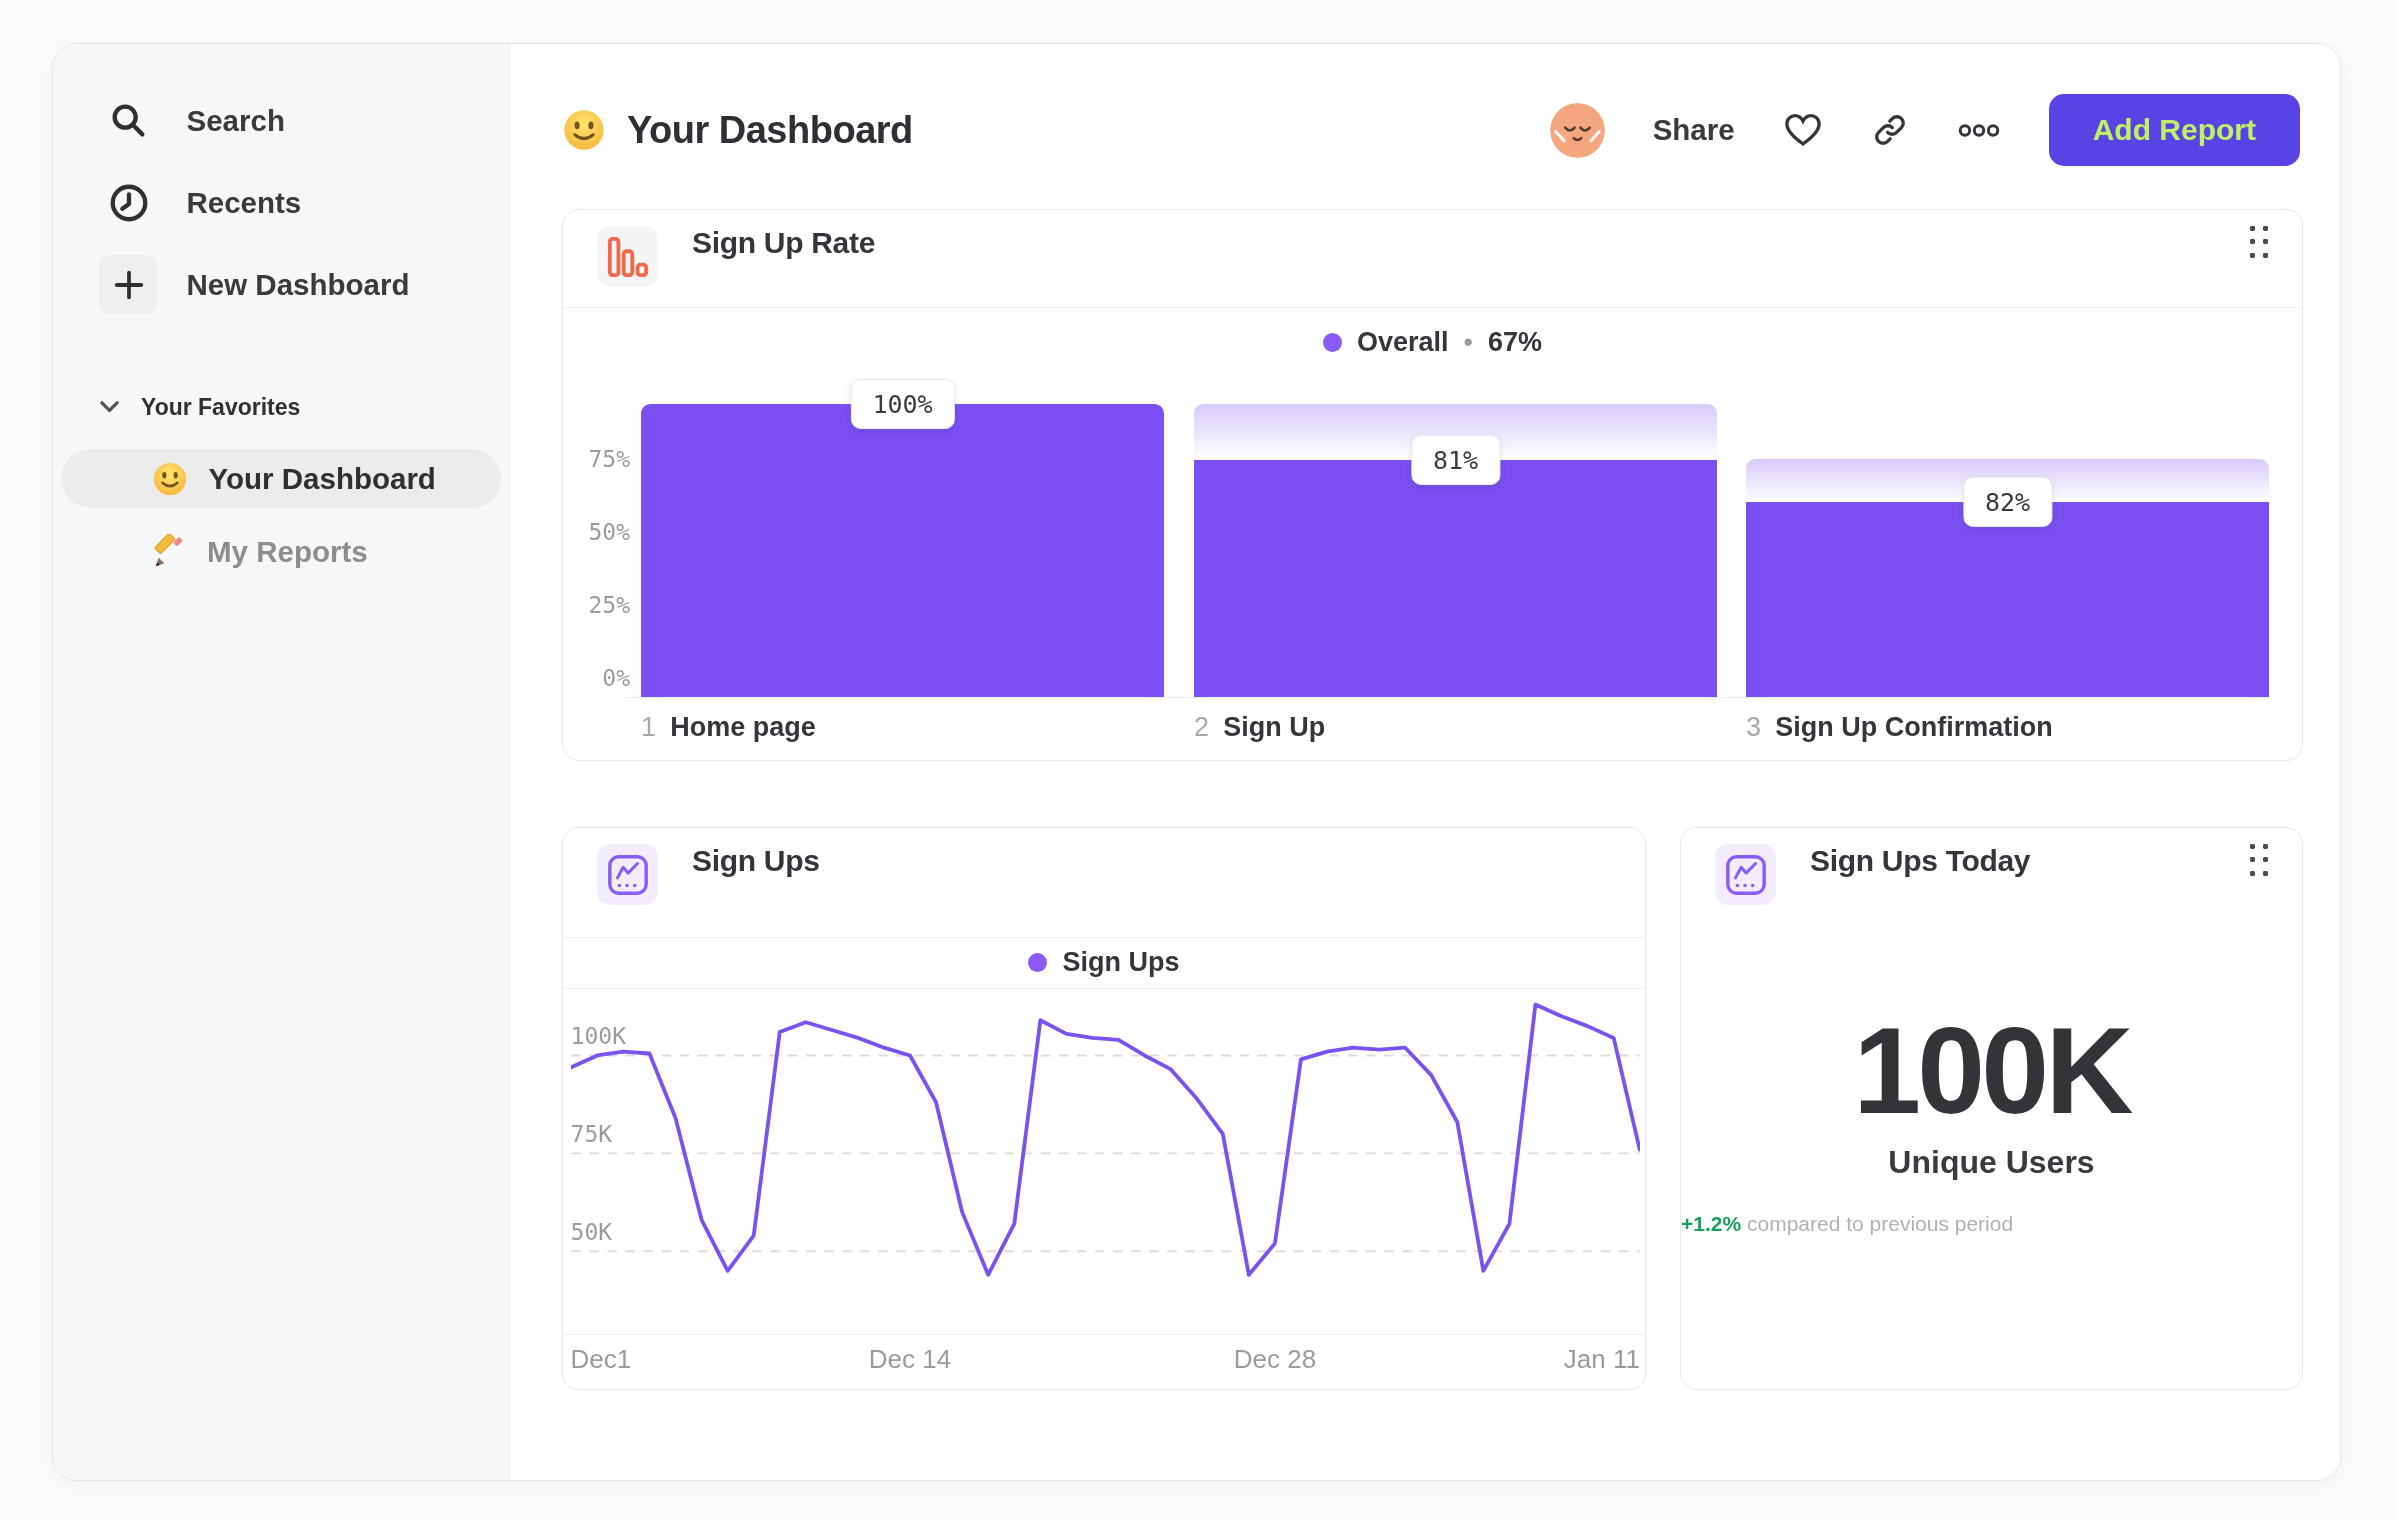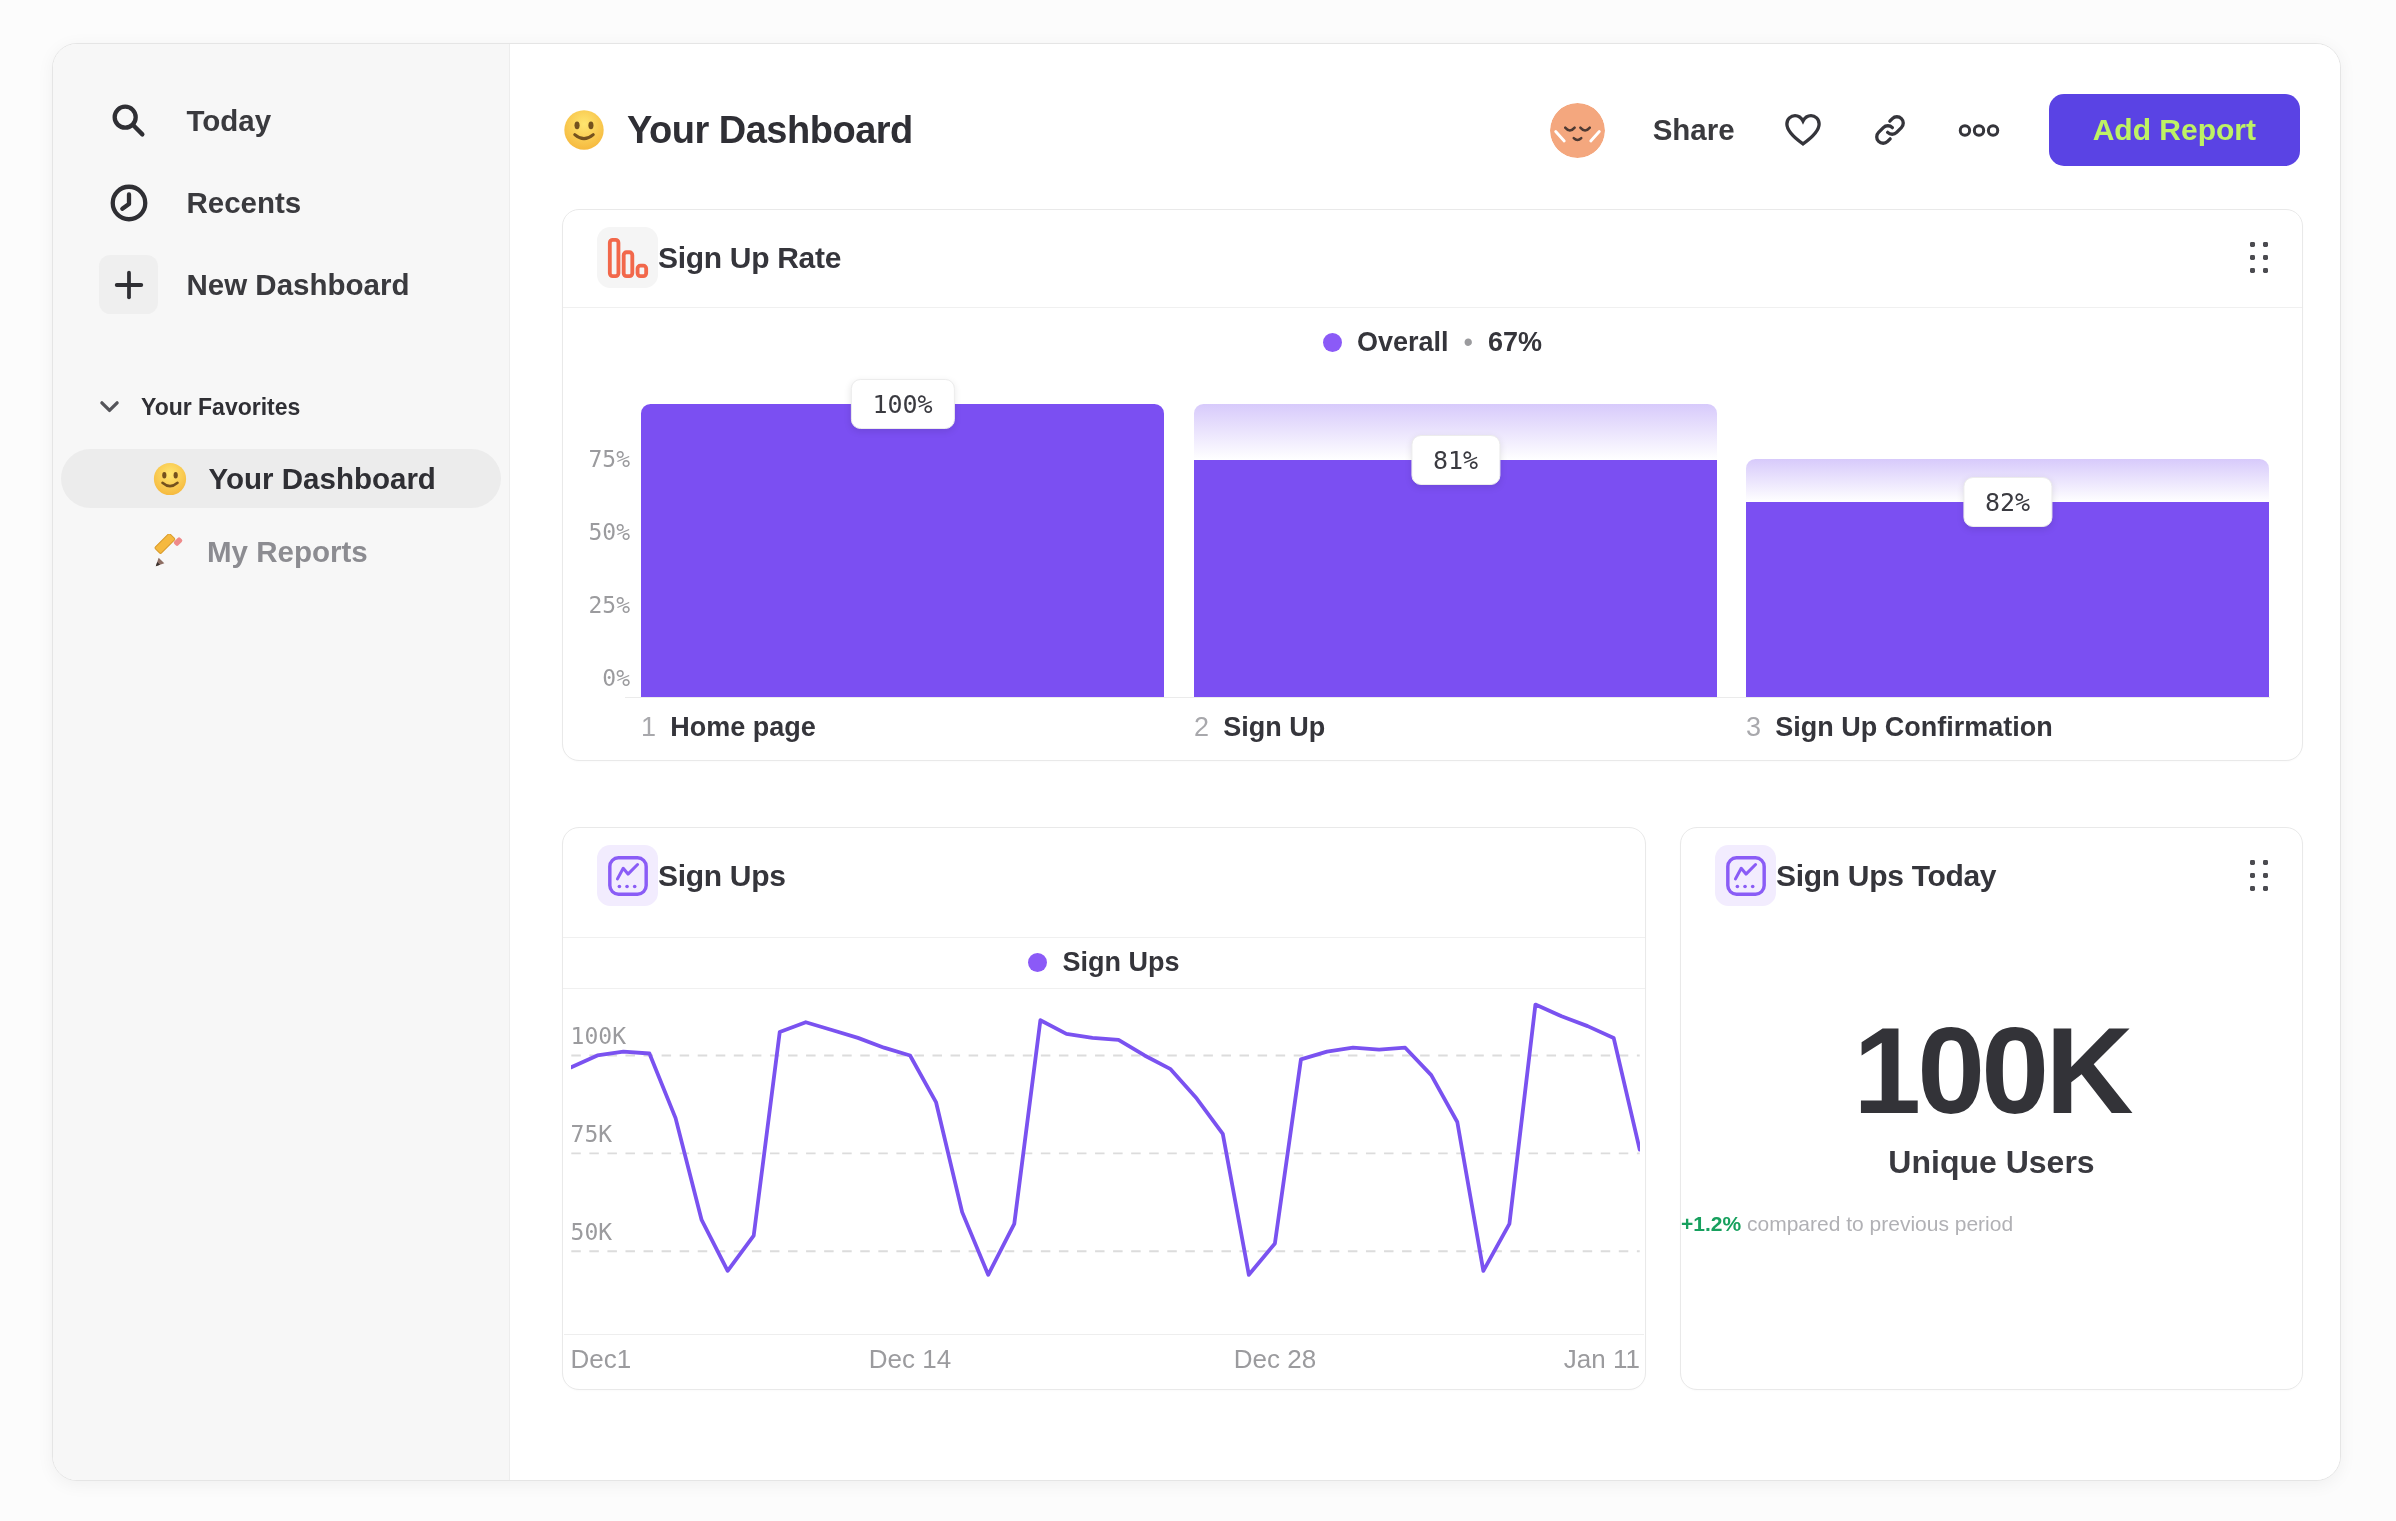--- a/index.html
+++ b/index.html
@@ -26,21 +26,21 @@
   .share { font-size:29.5px; font-weight:600; color:#3A3A3E; cursor:pointer; }
   .btn-primary { height:72px; padding:0 44px; border:none; border-radius:15px; background:#5A43E4; color:#bef264; font-size:30px; font-weight:700; font-family:inherit; cursor:pointer; }
   .avatar { width:55px; height:55px; border-radius:50%; overflow:hidden; cursor:pointer; }
   .hicon { cursor:pointer; display:flex; }
 
   
   .card { position:absolute; background:#FFF; border:1.4px solid #E9E9E9; border-radius:17px; box-shadow:0 1px 1.9px rgba(0,0,0,0.02); }
   .card-funnel { left:52px; top:165px; width:1741px; height:552px; }
   .card-line   { left:52px; top:783px; width:1084px; height:563px; }
   .card-stat   { left:1170px; top:783px; width:623px; height:563px; }
-  .card-head { position:absolute; left:34px; top:16px; right:34px; height:63px; display:flex; align-items:center; }
+  .card-head { position:absolute; left:34px; top:16px; right:34px; height:63px; display:flex; align-items:flex-start; gap:34px; }
   .card-icon { width:61px; height:61px; border-radius:13.3px; display:flex; align-items:center; justify-content:center; }
   .card-icon.orange { background:#F5F5F5; }
   .card-icon.purple { background:#F2ECFE; }
   .card-title { font-size:30px; font-weight:700; color:#35353B; letter-spacing:-0.3px; }
   .drag { margin-left:auto; display:grid; grid-template-columns:repeat(2,4.8px); grid-template-rows:repeat(3,4.8px); gap:8.6px; cursor:grab; }
   .drag i { width:4.8px; height:4.8px; background:#4B4B50; border-radius:1.4px; }
   .divider { position:absolute; left:0; right:0; height:0; border-top:1px solid #F0F0F0; }
   .legend { position:absolute; left:0; right:0; display:flex; align-items:center; justify-content:center; gap:15px; font-size:27px; font-weight:600; color:#35353B; cursor:pointer; }
   .legend .dot { width:19px; height:19px; border-radius:50%; }
   .legend .sep { color:#9B9B9E; font-weight:400; }
@@ -79,21 +79,21 @@
 
   <div class="sidebar">
 
     <div class="nav-item">
       <span class="icon">
         <svg width="42" height="42" viewBox="0 0 44 44" fill="none">
             <circle cx="18" cy="18" r="11" stroke="#2F2F34" stroke-width="4.5"></circle>
             <line x1="26.5" y1="26.5" x2="36" y2="36" stroke="#2F2F34" stroke-width="4.5" stroke-linecap="round"></line>
           </svg>
       </span>
-      <span>Today</span>
+      <span>Search</span>
     </div>
 
     <div class="nav-item">
       <span class="icon">
         <svg width="44" height="44" viewBox="0 0 46 46" fill="none">
             <circle cx="23" cy="23" r="17" stroke="#2F2F34" stroke-width="4.5"></circle>
             <polyline points="23,14 23,24 16,29" stroke="#2F2F34" stroke-width="4.5" fill="none" stroke-linecap="round" stroke-linejoin="round"></polyline>
           </svg>
       </span>
       <span>Recents</span>

